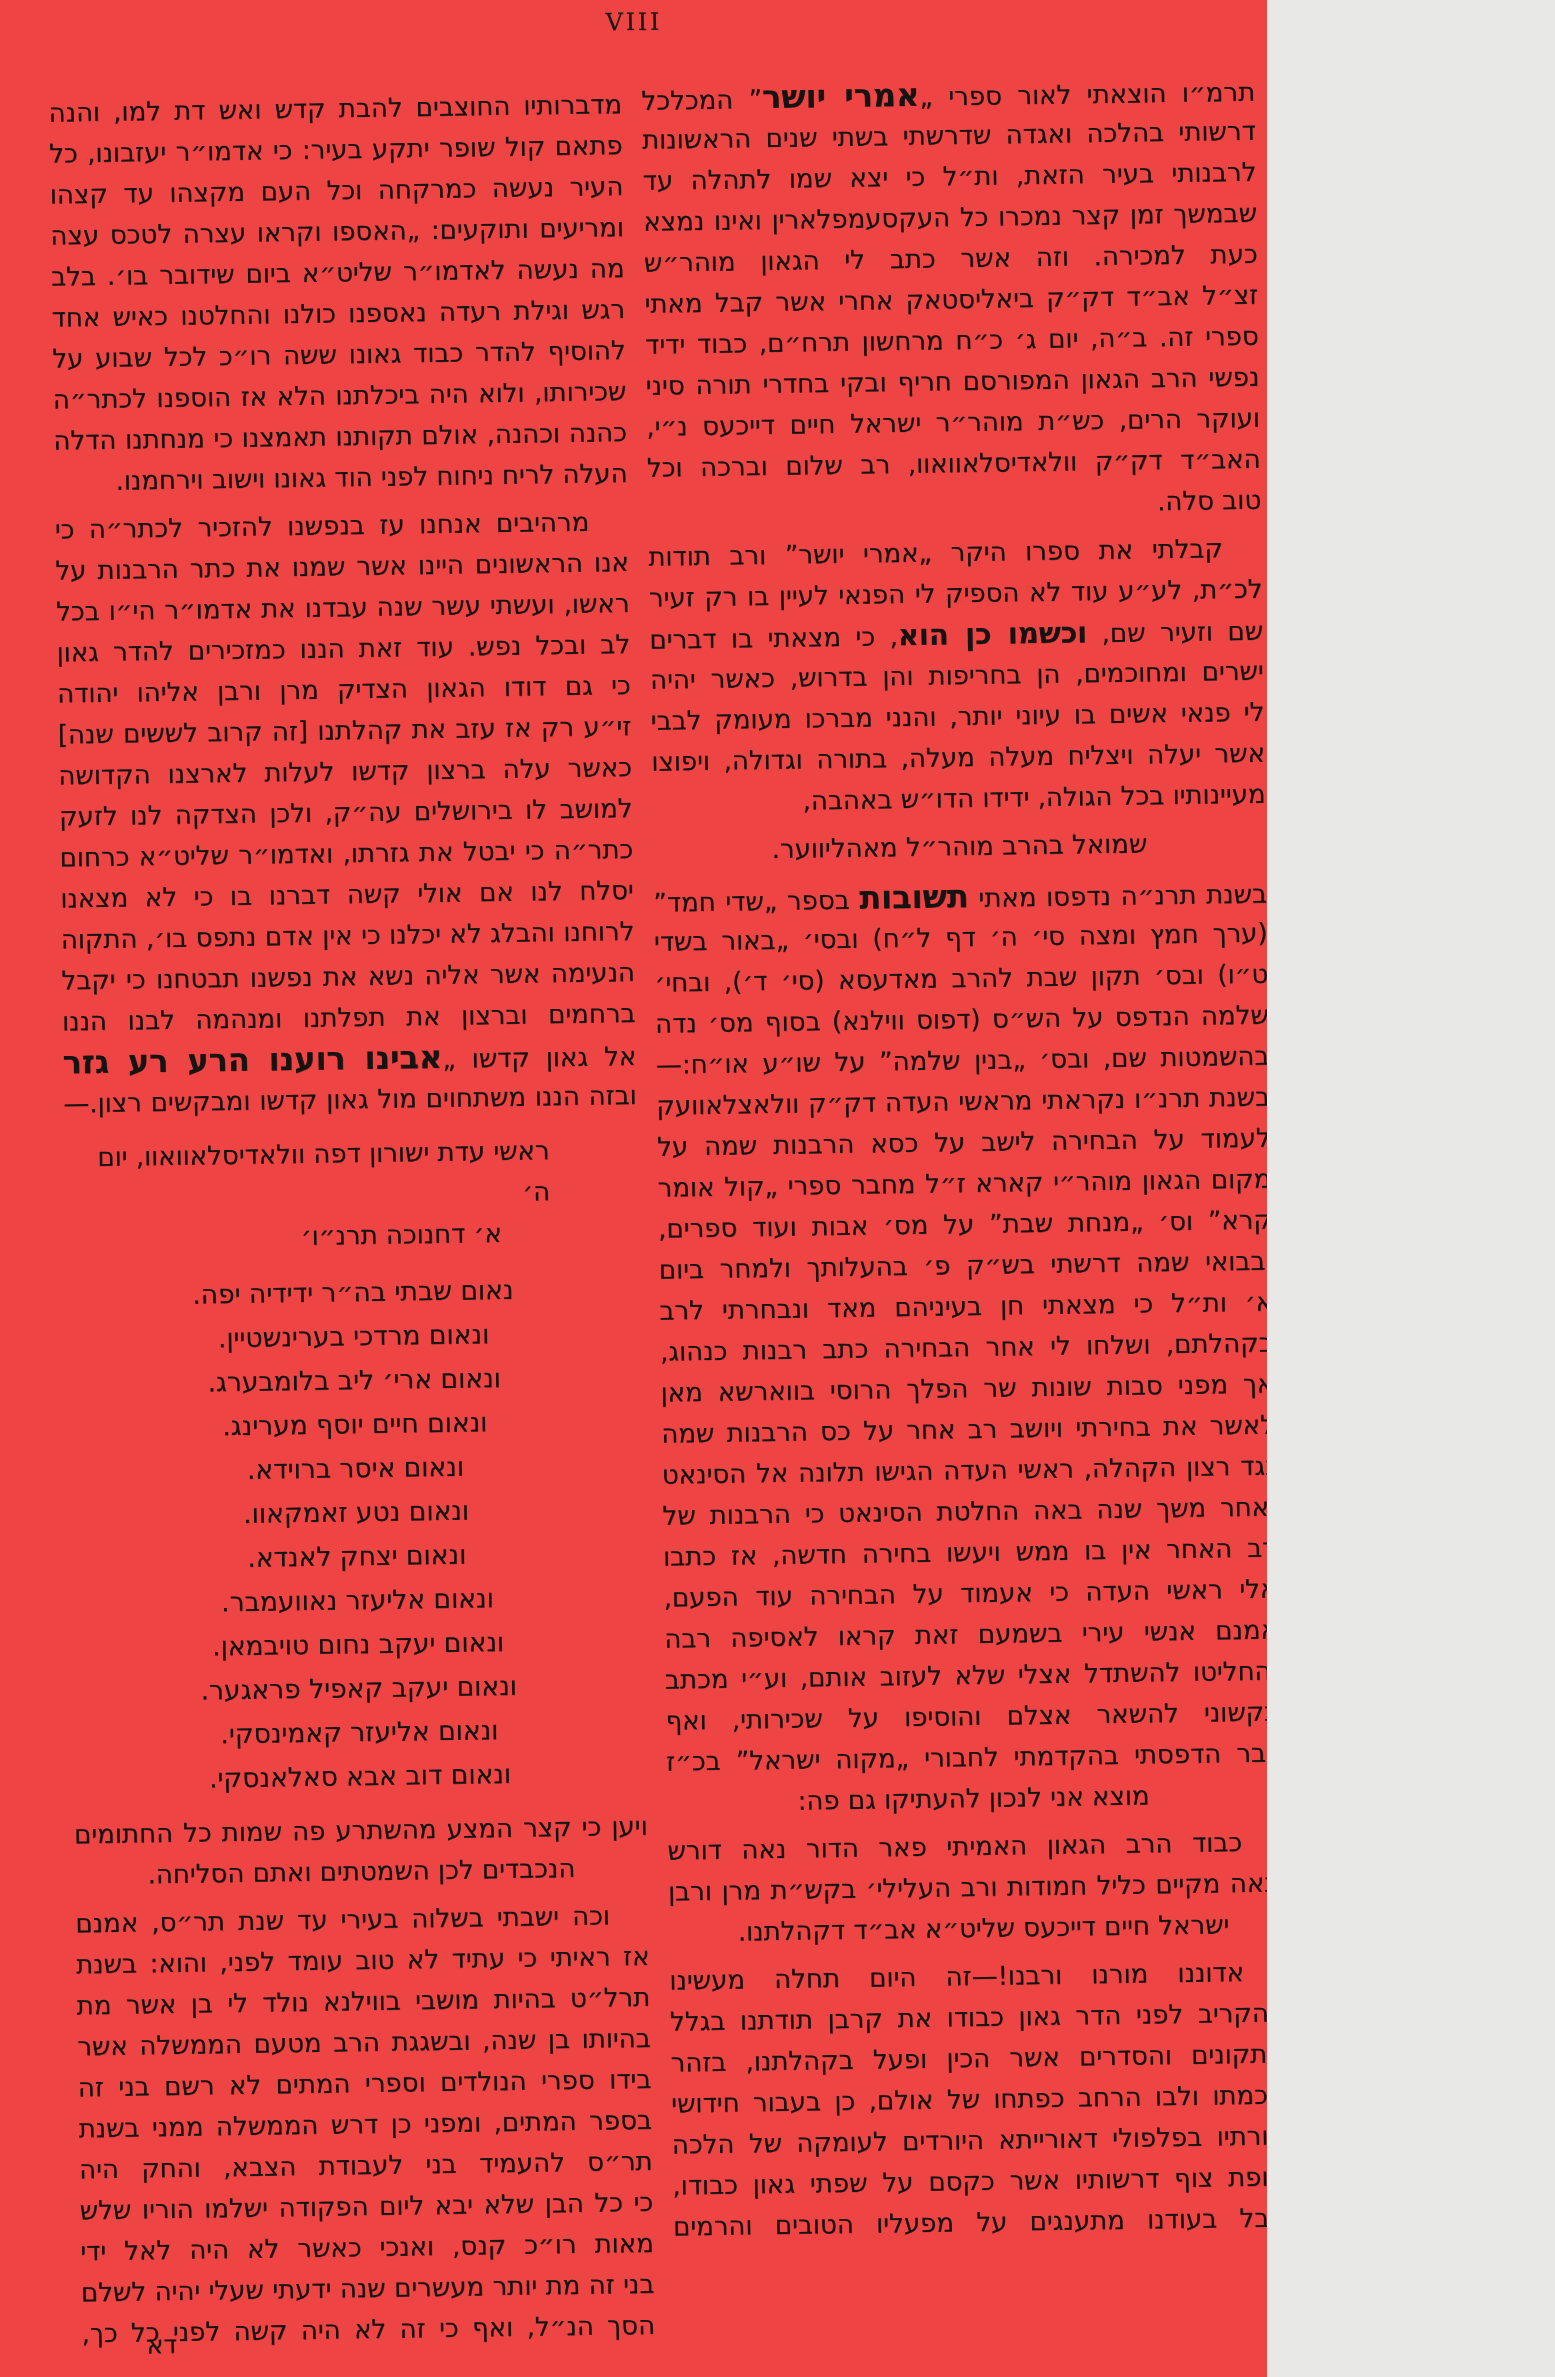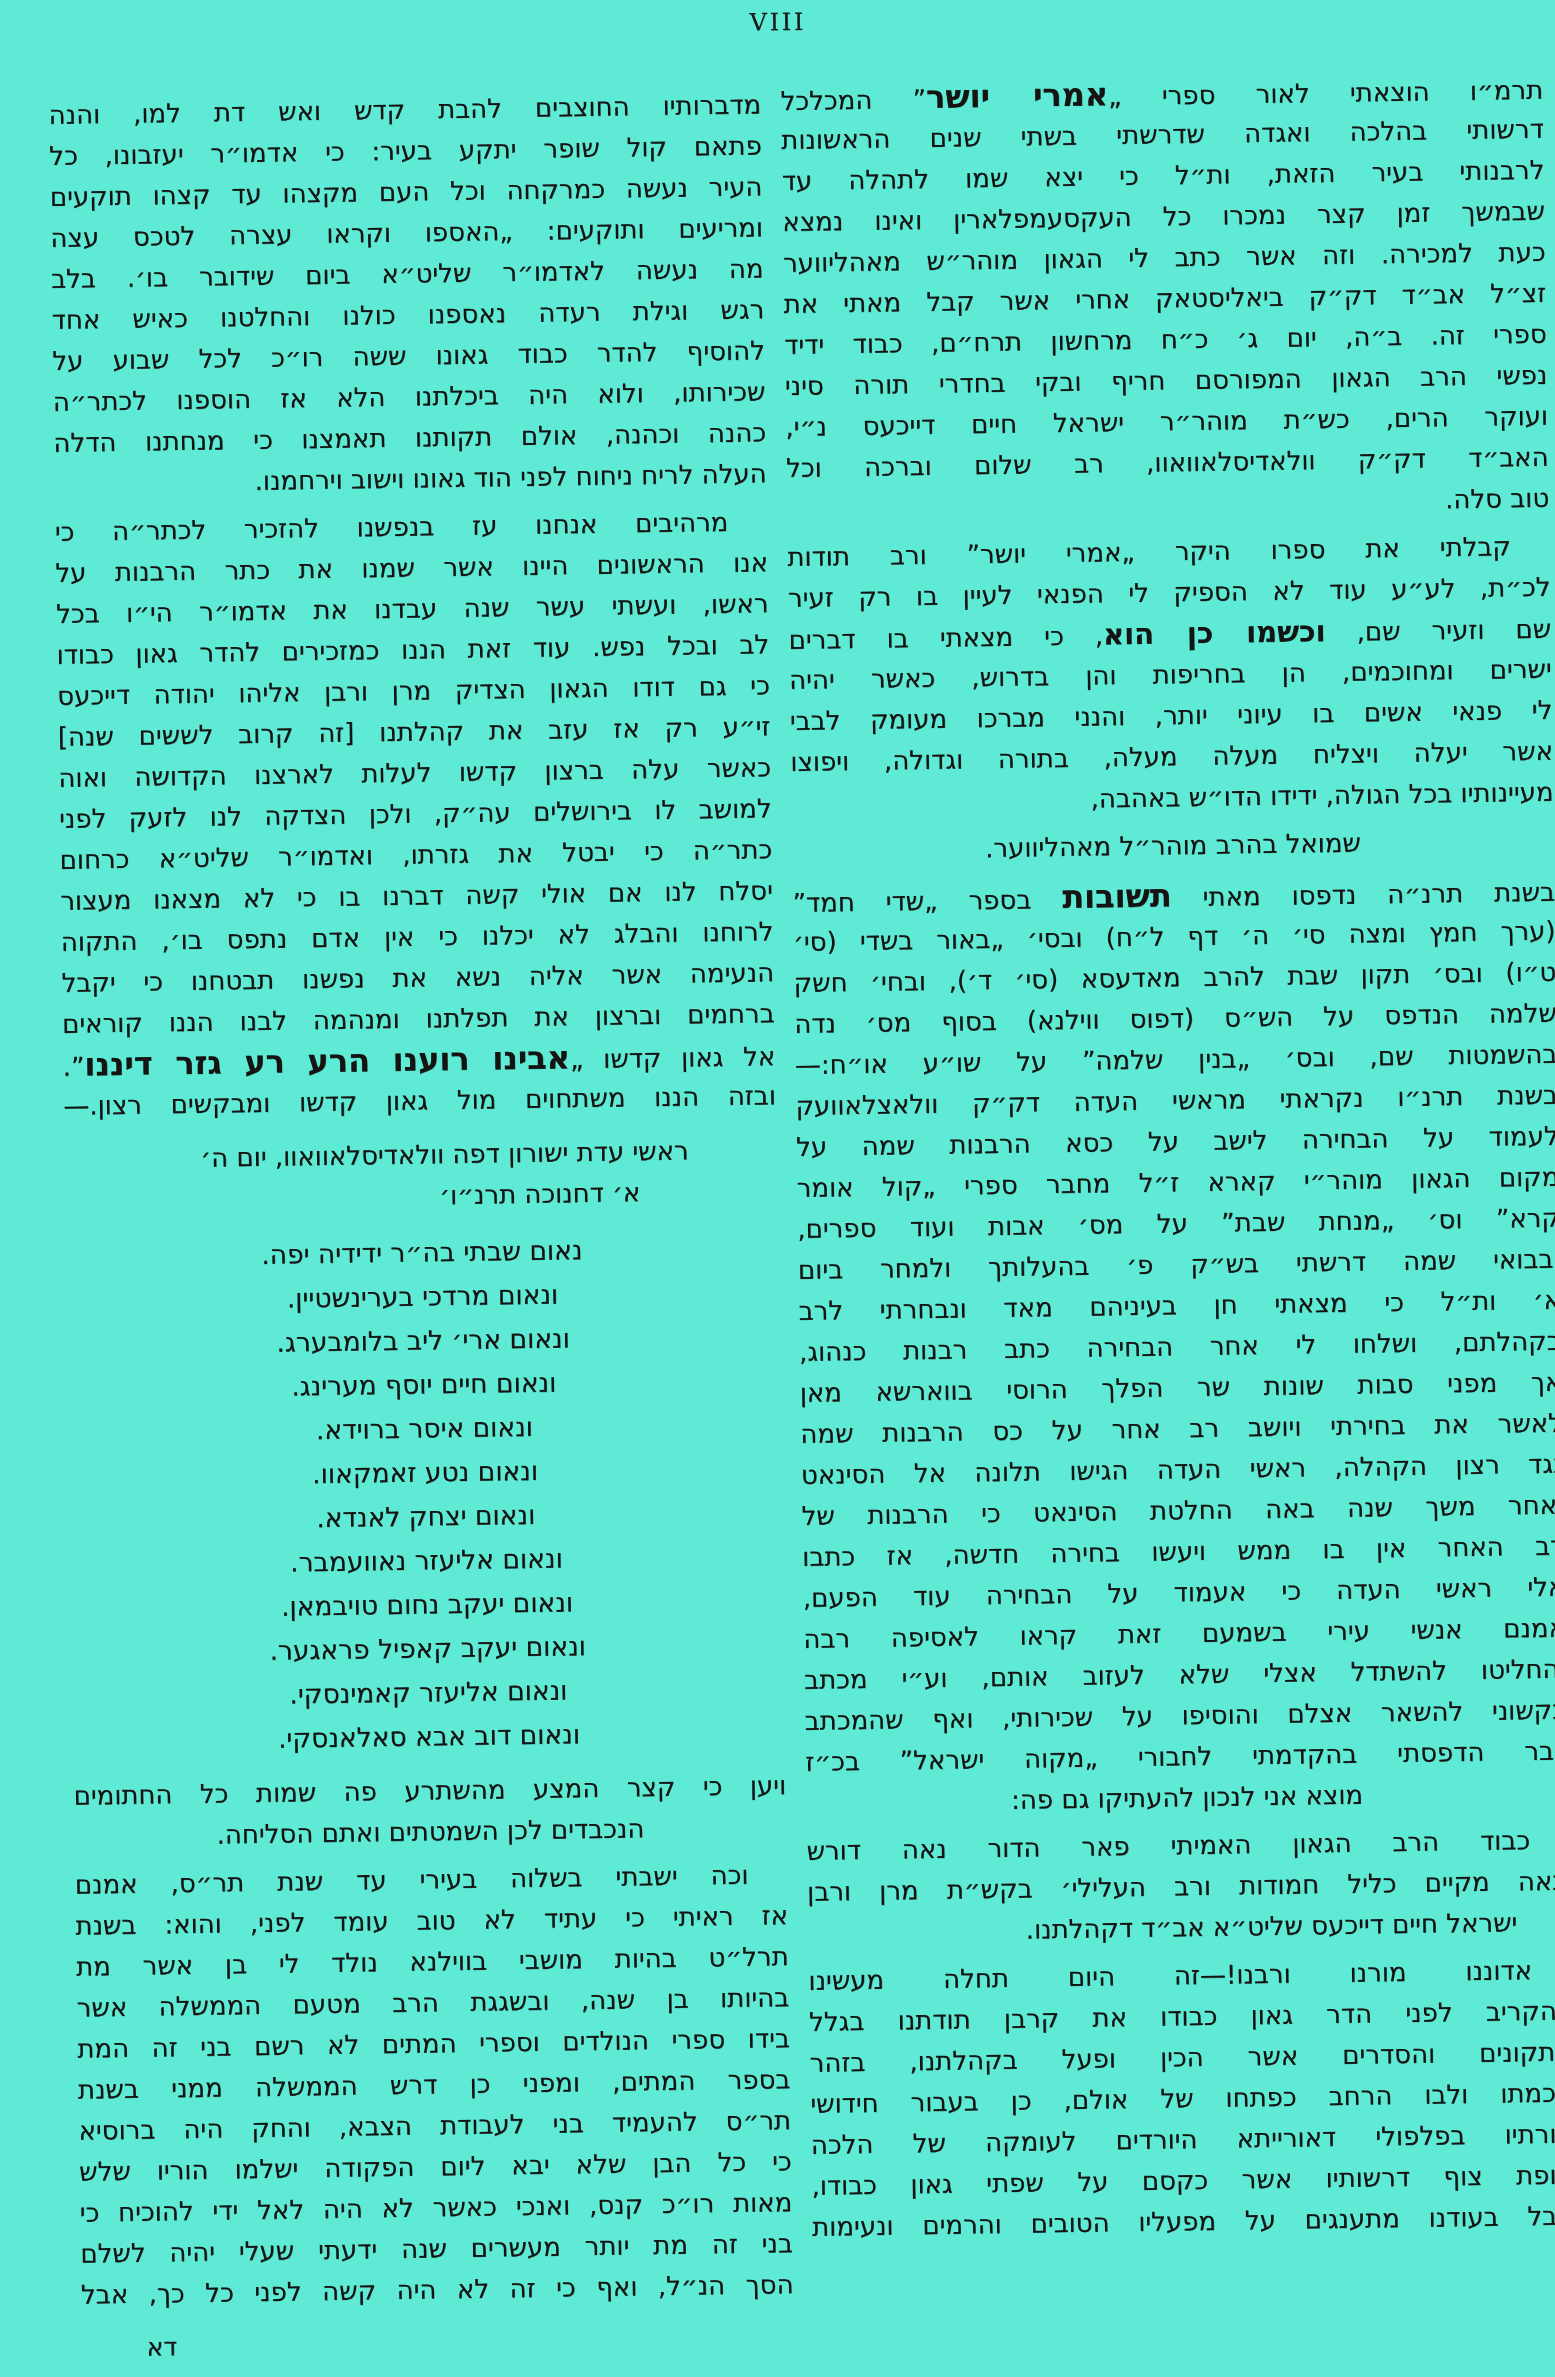--- a/index.html
+++ b/index.html
@@ -1,17 +1,17 @@
 <!DOCTYPE html>
 <html style="font-size:14px"><head>
 <meta charset="utf-8">
 <style>
   html,body{margin:0;padding:0;background:#e8e8e6;}
   .page{
-    width:1555px;height:2377px;position:relative;background:#5eead4;
+    width:1267px;height:2377px;position:relative;background:#ef4444;
     overflow:hidden;color:#151413;
     font-family:"DejaVu Sans",sans-serif;
   }
   .sheet{
     position:absolute;inset:0;
     transform:rotate(-0.85deg);transform-origin:55% 0;
     text-shadow:0.3px 0.3px 0 rgba(10,10,10,0.5);
   }
   .pagenum{
     position:absolute;top:7px;left:0;right:0;text-align:center;

